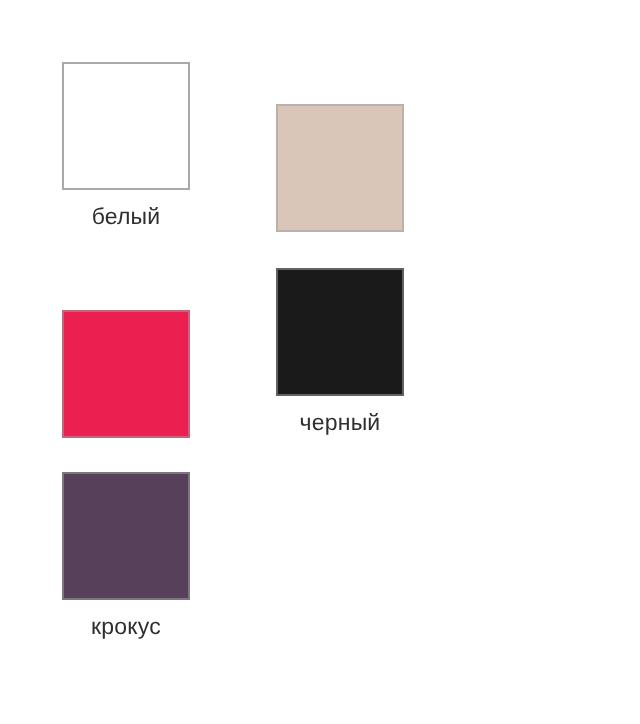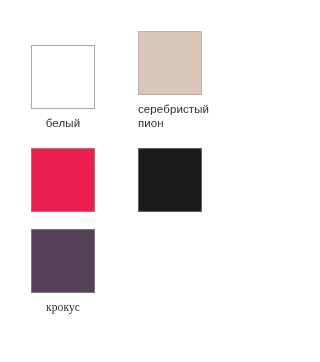--- a/index.html
+++ b/index.html
@@ -60,44 +60,44 @@
   .swatch-label.center {
     text-align: center;
     width: 64px;
   }
   .swatch-label.left {
     text-align: left;
     width: 80px;
   }
   .row-1 { margin-top: 31px; }
   .row-2 { margin-top: 18px; }
-  .row-3 { margin-top: 17px; font-family: Liberation Serif, serif; }
+  .row-3 { margin-top: 17px; }
 </style>
 </head>
 <body>
 
 <div class="palette">
 
   <div class="swatch-row row-1">
     <div class="swatch-cell col-1">
       <span class="chip bordered" style="background-color: rgb(255, 255, 255);"></span>
       <span class="swatch-label center">белый</span>
     </div>
     <div class="swatch-cell col-2">
       <span class="chip edged" style="background-color: rgb(217, 198, 184);"></span>
-      <span class="swatch-label left">серебристый пион</span>
     </div>
   </div>
 
   <div class="swatch-row row-2">
     <div class="swatch-cell col-1">
       <span class="chip edged" style="background-color: rgb(236, 32, 80);"></span>
     </div>
     <div class="swatch-cell col-2">
       <span class="chip edged" style="background-color: rgb(26, 26, 26);"></span>
+      <span class="swatch-label center">черный</span>
     </div>
   </div>
 
   <div class="swatch-row row-3">
     <div class="swatch-cell col-1">
       <span class="chip edged" style="background-color: rgb(87, 64, 90);"></span>
       <span class="swatch-label center">крокус</span>
     </div>
   </div>
 

